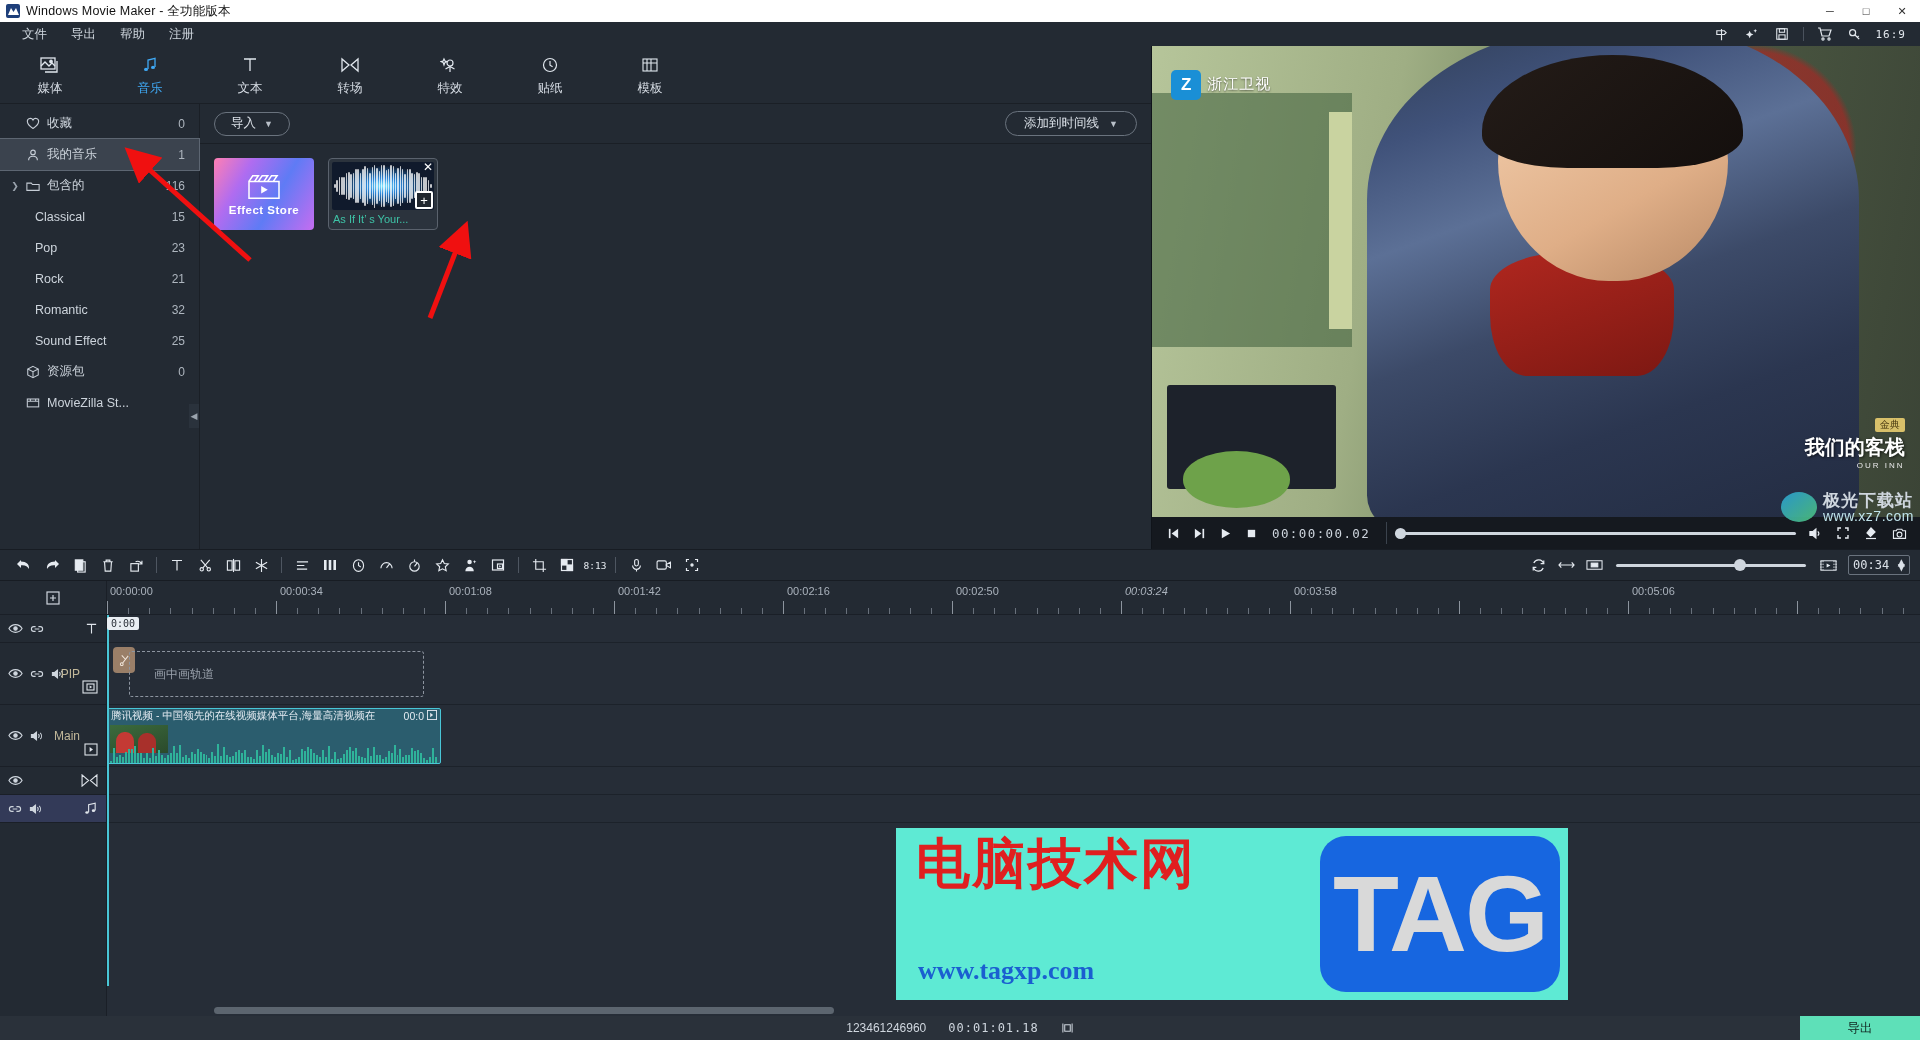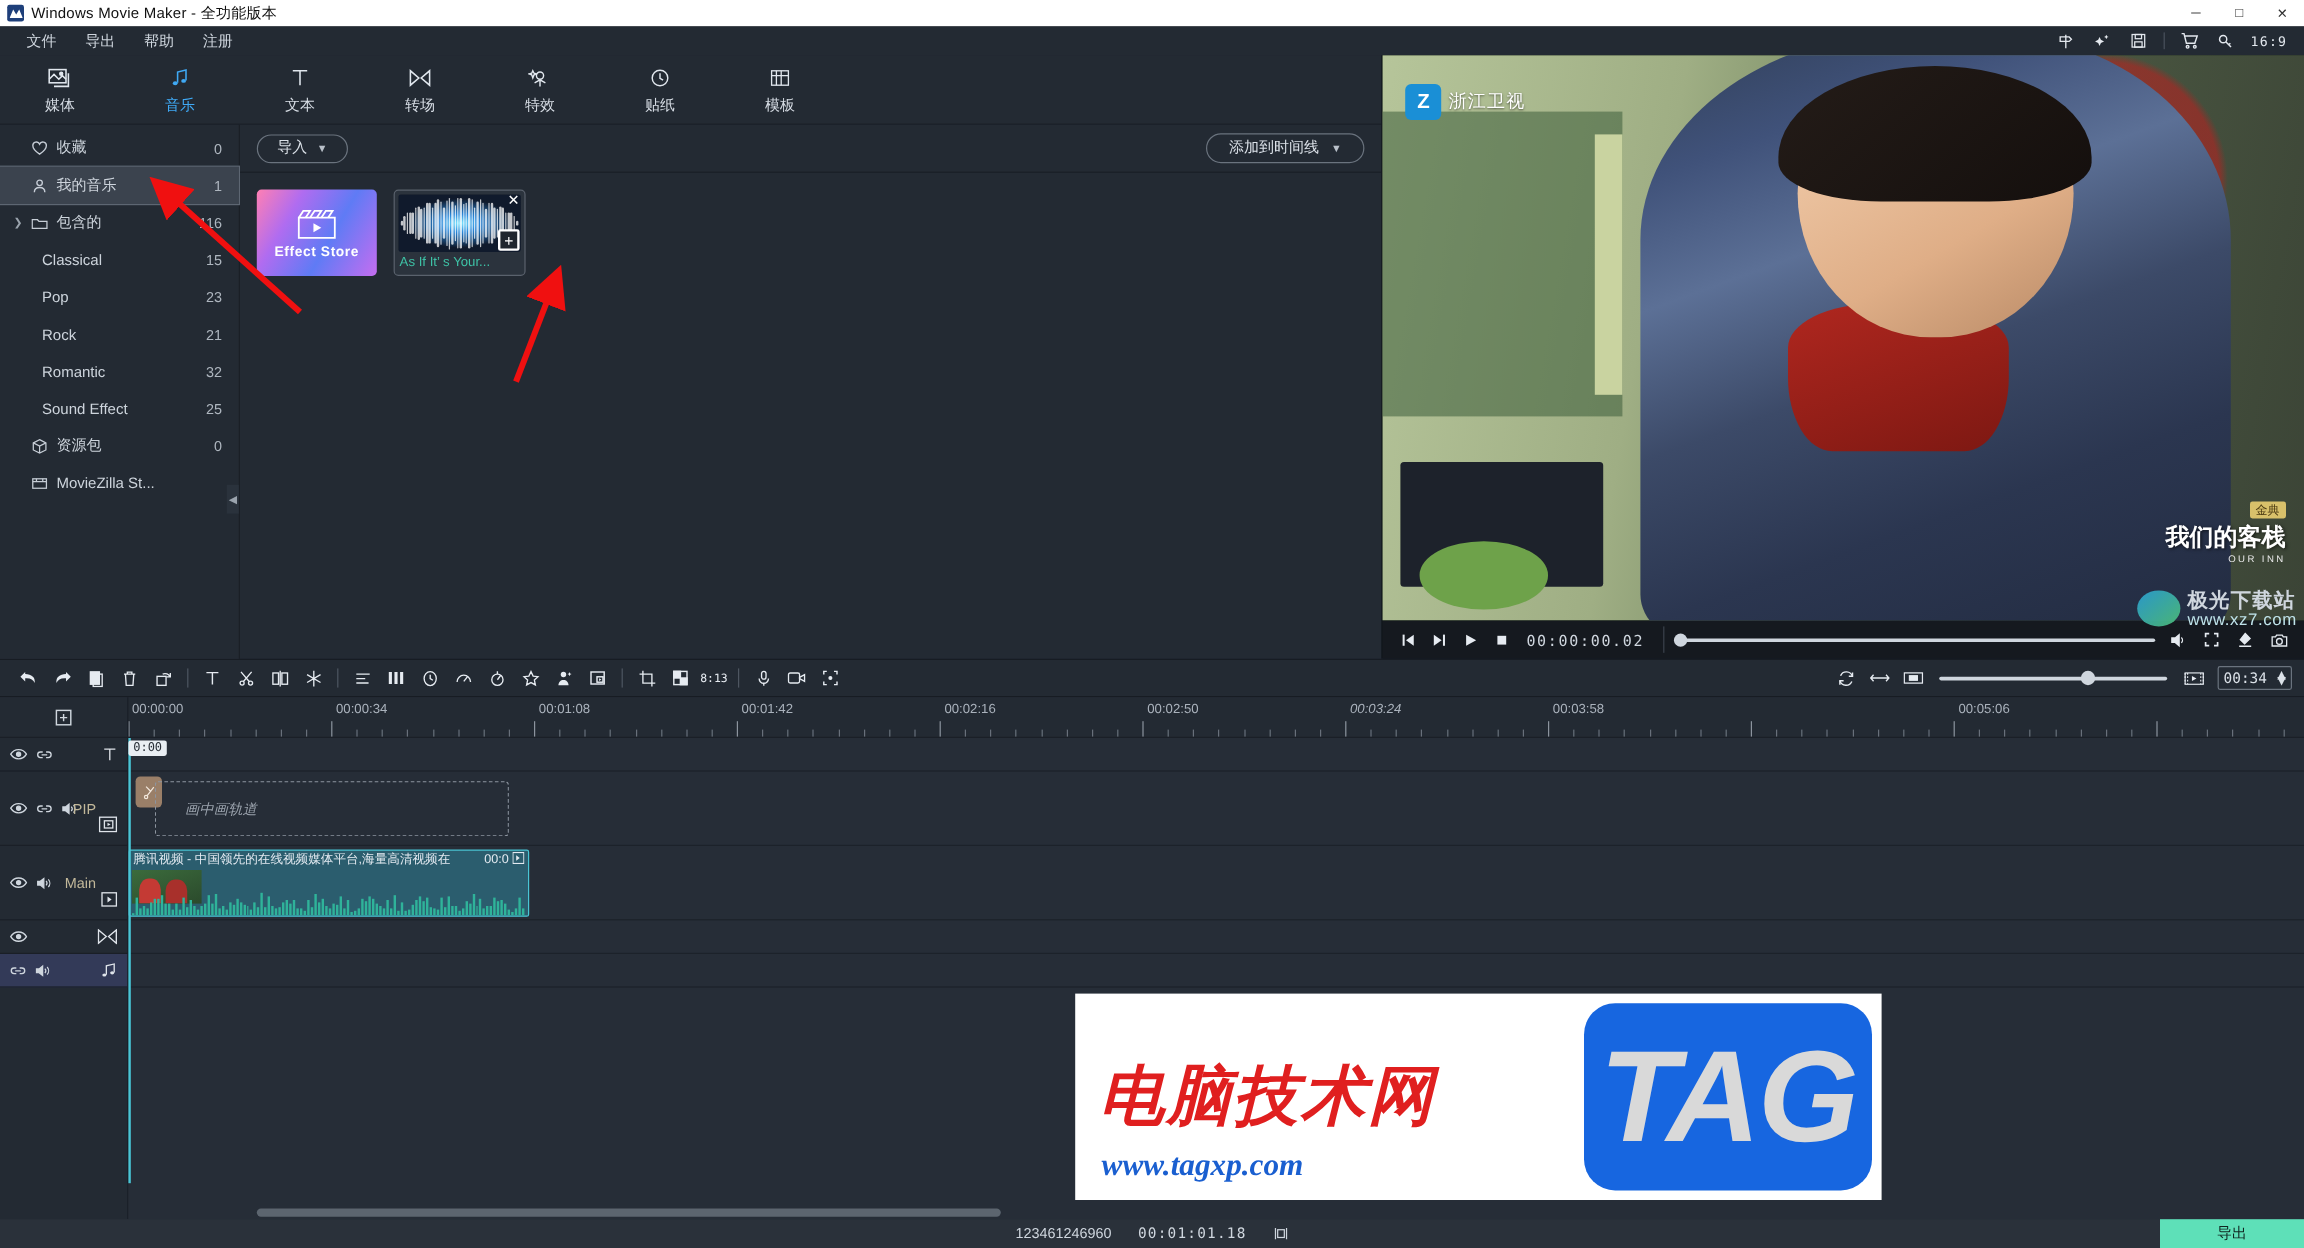--- a/index.html
+++ b/index.html
@@ -178,21 +178,21 @@
   .trk-h .typ{position:absolute;right:8px;color:#dfe4ea;display:flex;align-items:center;justify-content:center;}
   .trk-h.h-t{height:28px;}
   .trk-h.h-pip{height:62px;}
   .trk-h.h-main{height:62px;}
   .trk-h.h-tr{height:28px;}
   .trk-h.h-aud{height:28px;background:#333a58;}
 
   .tr-body{flex:1;position:relative;background:#262d37;overflow:hidden;}
   .lane{border-bottom:1px solid #1c222a;position:relative;}
   .lane.l-t{height:28px;}
-  .lane.l-pip{height:62px;font-style:italic;}
+  .lane.l-pip{height:62px;}
   .lane.l-main{height:62px;}
   .lane.l-tr{height:28px;}
   .lane.l-aud{height:28px;}
   .pip-drop{
     position:absolute;left:22px;top:8px;width:295px;height:46px;border:1px dashed #8d95a0;border-radius:3px;
     display:flex;align-items:center;padding-left:24px;font-size:12px;color:#9aa2ac;
   }
   .pip-handle{position:absolute;left:6px;top:4px;width:22px;height:26px;background:#9a7f68;border-radius:4px;display:flex;align-items:center;justify-content:center;color:#f3e8dd;}
   .main-clip{
     position:absolute;left:0;top:3px;width:334px;height:56px;background:#2b5d6e;border:1px solid #49c6d6;border-radius:2px;overflow:hidden;
@@ -201,21 +201,21 @@
   .mc-title .dur{margin-left:auto;padding-left:4px;display:flex;align-items:center;gap:3px;}
   .mc-thumb{position:absolute;left:2px;top:16px;width:58px;height:28px;background:linear-gradient(160deg,#3b6b3c,#2b4a2c);overflow:hidden;}
   .mc-thumb .p1{position:absolute;left:6px;top:7px;width:18px;height:21px;background:#c43a34;border-radius:45% 45% 0 0;}
   .mc-thumb .p2{position:absolute;left:28px;top:8px;width:18px;height:20px;background:#a8302b;border-radius:45% 45% 0 0;}
   .mc-wave{position:absolute;left:0;right:0;bottom:0;height:18px;display:flex;align-items:flex-end;gap:1px;padding:0 2px;}
   .mc-wave i{display:block;width:2px;background:#2fb39a;}
   .hscroll{position:absolute;left:107px;right:0;bottom:0;height:12px;display:flex;align-items:center;}
   .hscroll .bar{height:7px;background:#5c656f;border-radius:4px;}
 
   
-  .watermark{position:absolute;left:896px;top:828px;width:672px;height:172px;background:#ffffff;display:flex;align-items:center;z-index:60;font-style:italic;}
+  .watermark{position:absolute;left:896px;top:828px;width:672px;height:172px;background:#5eead4;display:flex;align-items:flex-start;z-index:60;}
   .wm-cn{font-size:54px;font-weight:bold;color:#e01f1f;letter-spacing:2px;padding-left:20px;font-family:"DejaVu Sans","Liberation Sans",sans-serif;}
   .wm-url{position:absolute;left:22px;bottom:14px;font-size:26px;color:#1a5fd0;font-family:"Liberation Serif",serif;font-weight:bold;}
   .wm-tag{position:absolute;right:8px;top:8px;bottom:8px;width:240px;background:#1766e0;border-radius:26px;display:flex;align-items:center;justify-content:center;color:#d9d9d9;font-size:108px;font-weight:bold;letter-spacing:-2px;line-height:1;}
 
   
   .statusbar{height:24px;flex:0 0 24px;background:#2a313a;display:flex;align-items:center;justify-content:center;gap:22px;position:relative;}
   .sb-id{font-size:12px;color:#cfd6de;}
   .sb-tc{font-family:"DejaVu Sans Mono",monospace;font-size:12px;color:#cfd6de;letter-spacing:1px;}
   .sb-ico{color:#cfd6de;display:flex;align-items:center;}
   .export-btn{position:absolute;right:0;top:0;height:24px;min-width:120px;background:#5ee0b8;color:#10241f;display:flex;align-items:center;justify-content:center;font-size:12.5px;cursor:pointer;}

